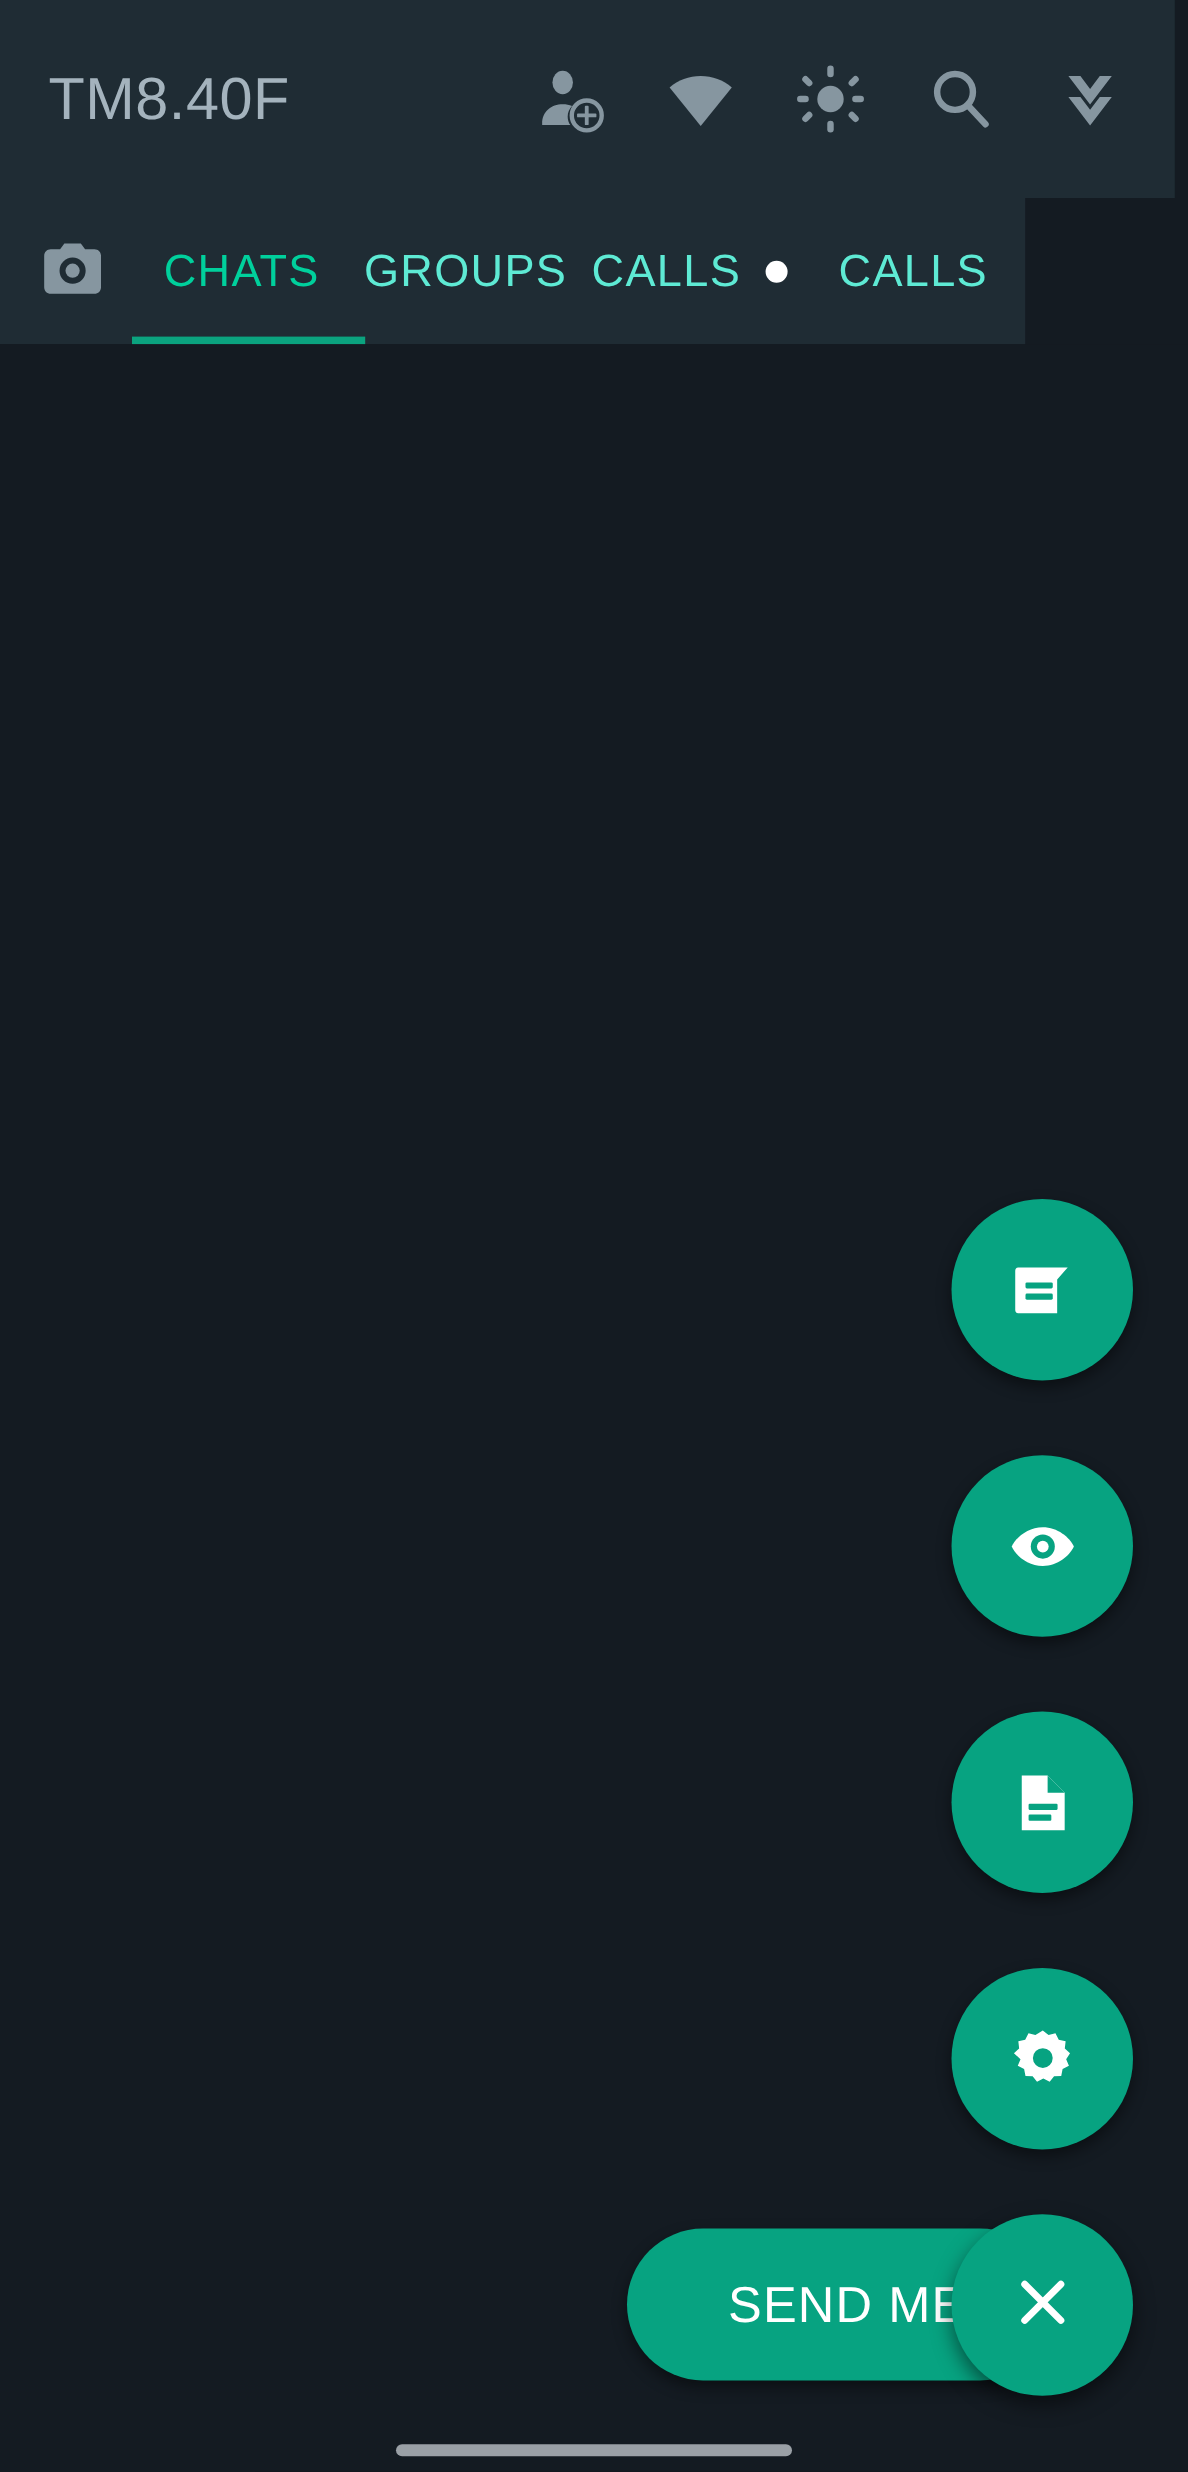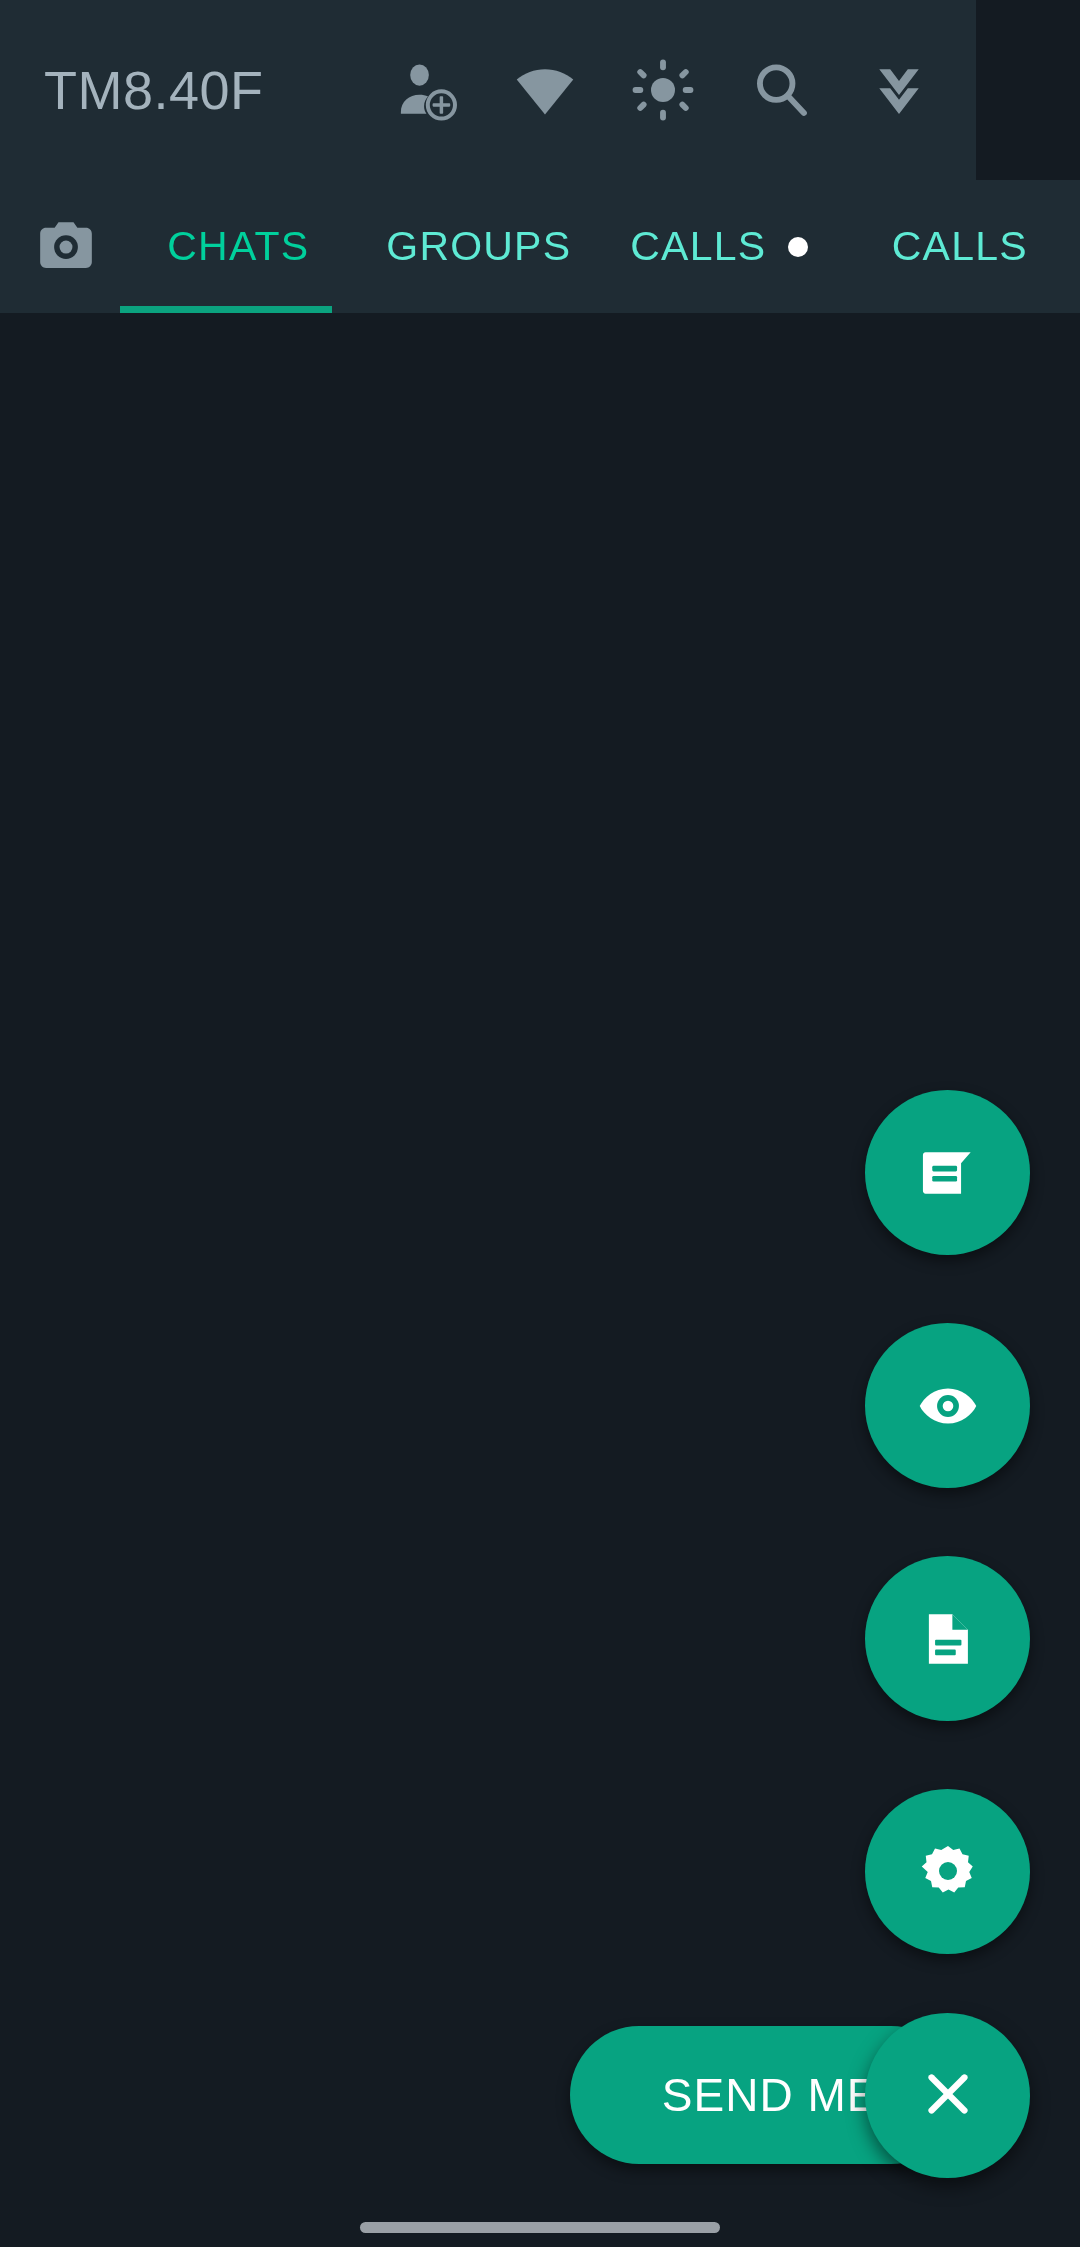--- a/index.html
+++ b/index.html
@@ -11,21 +11,21 @@
   }
   .phone {
     position:relative;
     width:1080px; height:2247px;
     background:#141b22;
   }
 
   
   .appbar {
     position:absolute; left:0; top:0;
-    width:976px; height:180px;
+    width:1068px; height:180px;
     background:#1f2c34;
     display:flex; align-items:center;
   }
   .app-title {
     margin-left:44px;
     color:#a4b3bd;
     font-size:54px;
     letter-spacing:0.5px;
     font-weight:400;
     white-space:nowrap;
@@ -37,21 +37,21 @@
   }
   .act {
     width:118px; height:180px;
     display:flex; align-items:center; justify-content:center;
   }
   .act svg { display:block; }
 
   
   .tabbar {
     position:absolute; left:0; top:180px;
-    width:1080px; height:133px;
+    width:932px; height:133px;
     background:#1f2c34;
     display:flex; align-items:center;
   }
   .tab-camera {
     width:118px; height:133px;
     display:flex; align-items:center; justify-content:center;
     padding-left:14px;
   }
   .tabs {
     flex:1; height:133px;

